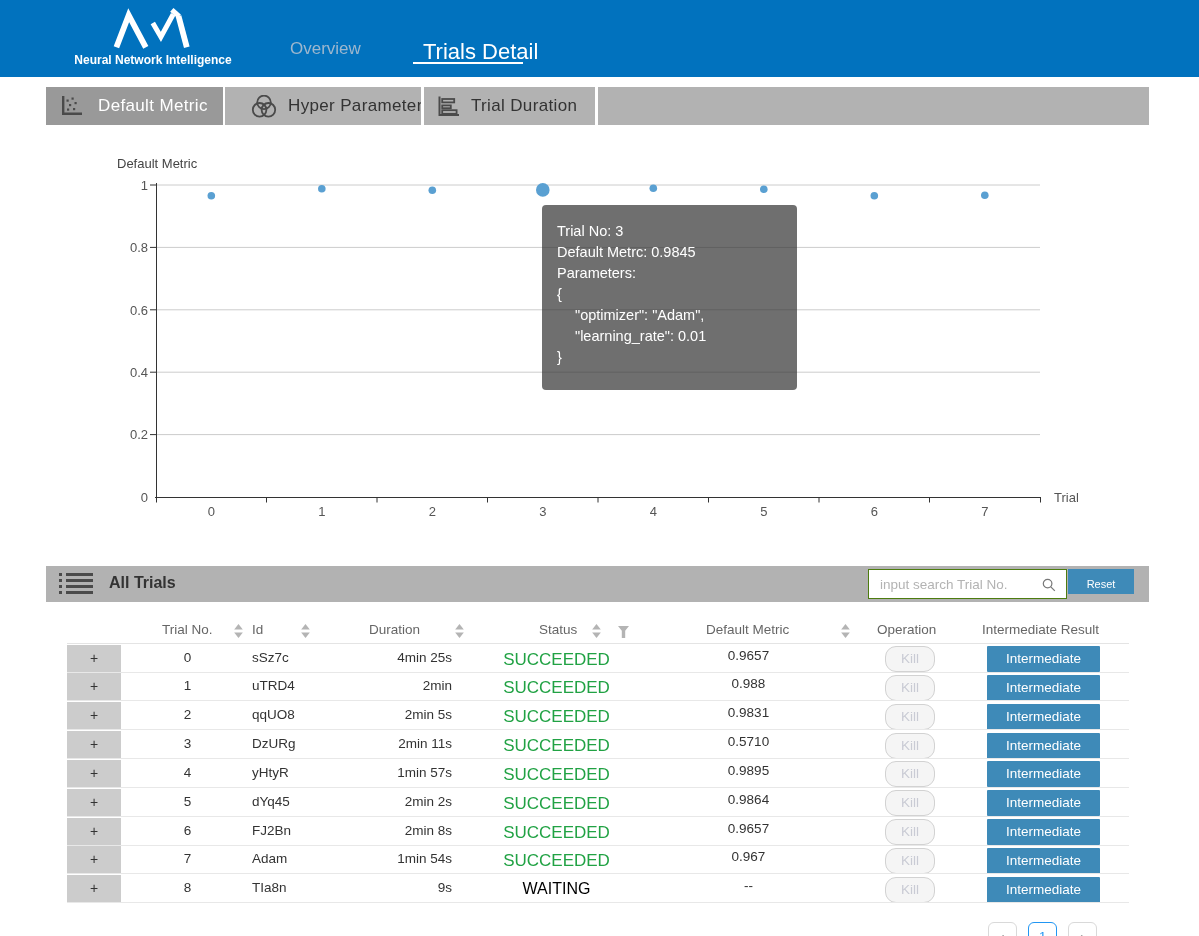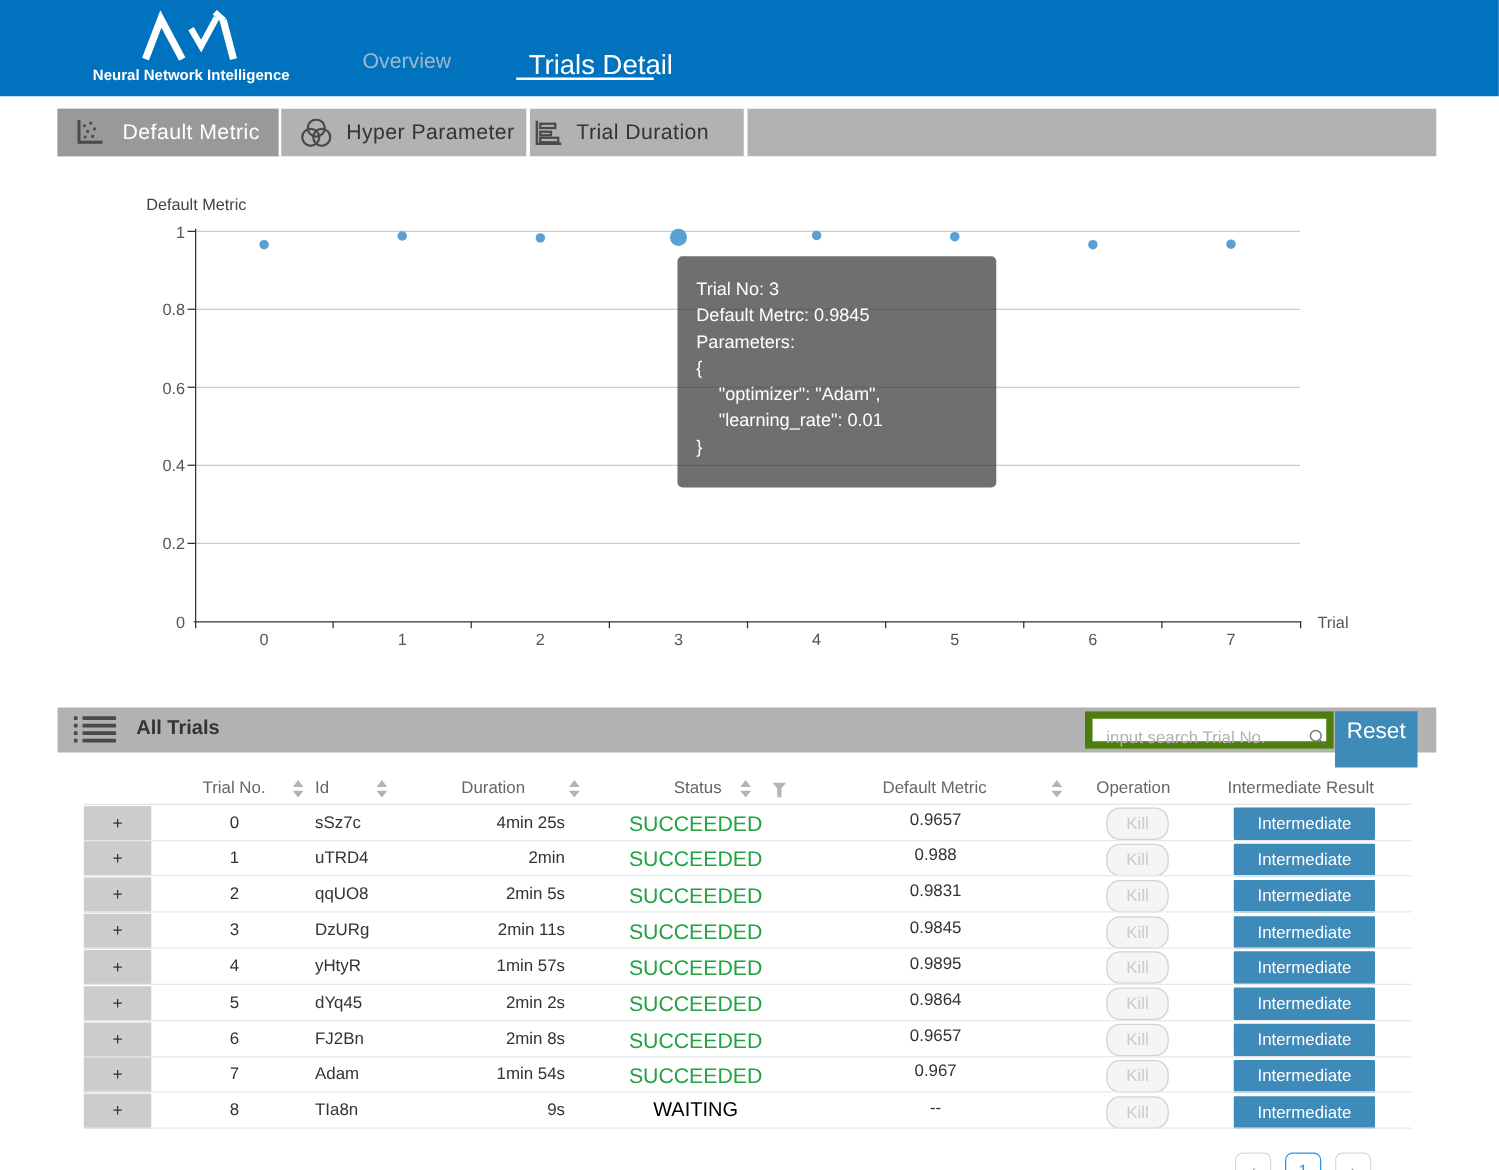--- a/index.html
+++ b/index.html
@@ -10,35 +10,35 @@
   .header { position:absolute; left:0; top:0; width:1199px; height:77px; background:#0172be;padding-left:41px; }
   .logoText { position:absolute; left:73px; top:53px; width:160px; text-align:center; color:#fff; font-size:12px; font-weight:bold; white-space:nowrap; }
   .navOverview { position:absolute; left:290px; top:39px; font-size:17px; color:#9db7ce; }
   .navTrials { position:absolute; left:423px; top:39px; font-size:22px; color:#fff; }
   .navUnderline { position:absolute; left:413px; top:62px; width:110px; height:2px; background:#fff; }
 
   
   .tabbar { position:absolute; left:46px; top:87px; width:1103px; height:38px; background:#b2b2b2; }
   .tab { position:absolute; top:0; height:38px; line-height:38px; font-size:17px; letter-spacing:0.35px; color:#333; }
   .tab1 { left:0px; width:177px; background:#999999; color:#fff; }
-  .tab2 { left:179px; width:196px; }
+  .tab2 { left:190px; width:196px; }
   .tabSep { position:absolute; top:0; width:2px; height:38px; background:#fff; }
-  .tab3 { left:368px; width:174px; }
+  .tab3 { left:378px; width:174px; }
   .tabIcon { position:absolute; top:9px; }
   .tabLabel { position:absolute; top:0px; }
 
   
   .chart { position:absolute; left:0; top:150px; }
 
   
   .atBar { position:absolute; left:46px; top:566px; width:1103px; height:36px; background:#b2b2b2; }
   .atTitle { position:absolute; left:63px; top:8px; font-size:16px; font-weight:bold; color:#333; }
-  .searchBox { position:absolute; left:822px; top:3px; width:199px; height:30px; background:#fff; border:6px solid #4d7c0f; }
+  .searchBox { position:absolute; left:822px; top:3px; width:199px; height:30px; background:#fff; border:1px solid #4d7c0f; }
   .searchPh { position:absolute; left:11px; top:7px; font-size:13.5px; color:#b3b3b3; }
-  .resetBtn { position:absolute; left:1022px; top:3px; width:66px; height:45px; background:#3e8ab8; color:#fff; font-size:18px; text-align:center; line-height:31px; }
+  .resetBtn { position:absolute; left:1022px; top:3px; width:66px; height:25px; background:#3e8ab8; color:#fff; font-size:11px; text-align:center; line-height:31px; }
 
   
   .thead { position:absolute; left:0; top:617px; width:1199px; height:27px; font-size:13.5px; color:#666; }
   .theadBorder { position:absolute; left:67px; top:26px; width:1062px; height:1px; background:#e4e4e4; }
   .th { position:absolute; top:5px; }
   .row { position:absolute; left:0; width:1199px; height:29px; font-size:13.5px; color:#333; }
   .rowLine { position:absolute; left:67px; bottom:0; width:1062px; height:1px; background:#e8e8e8; }
   .plusCell { position:absolute; left:67px; top:1px; width:54px; height:28px; background:#cccccc; text-align:center; line-height:27px; color:#333; font-size:14px; }
   .cTrial { position:absolute; left:130px; top:6px; width:115px; text-align:center; }
   .cId   { position:absolute; left:252px; top:6px; }
@@ -280,21 +280,21 @@
     <div class="killBtn">Kill</div>
     <div class="interBtn">Intermediate</div>
     <div class="rowLine"></div>
   </div>
   <div class="row" style="top:730.05px">
     <div class="plusCell">+</div>
     <div class="cTrial">3</div>
     <div class="cId">DzURg</div>
     <div class="cDur">2min 11s</div>
     <div class="cStat succ">SUCCEEDED</div>
-    <div class="cMet">0.9845</div>
+    <div class="cMet">0.5710</div>
     <div class="killBtn">Kill</div>
     <div class="interBtn">Intermediate</div>
     <div class="rowLine"></div>
   </div>
   <div class="row" style="top:758.9px">
     <div class="plusCell">+</div>
     <div class="cTrial">4</div>
     <div class="cId">yHtyR</div>
     <div class="cDur">1min 57s</div>
     <div class="cStat succ">SUCCEEDED</div>

